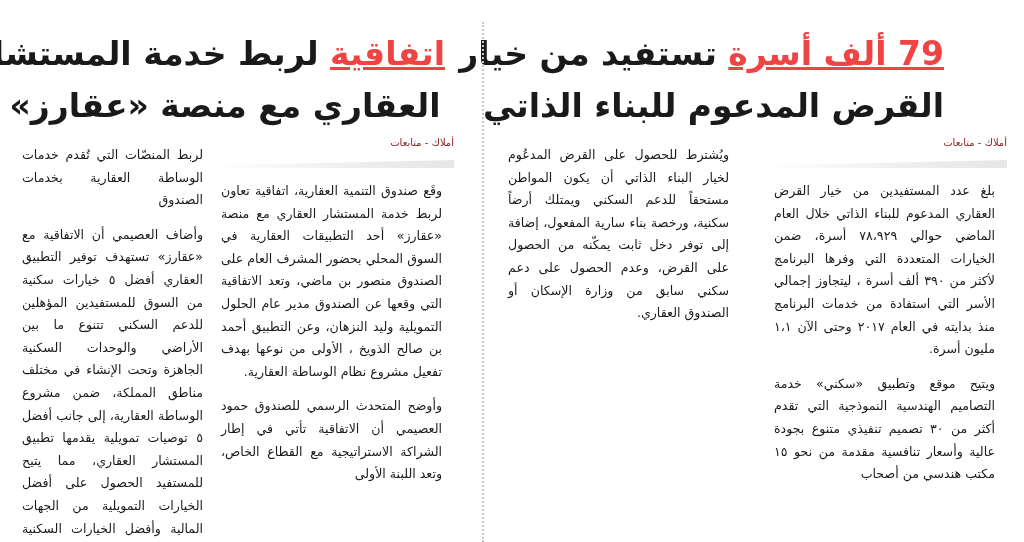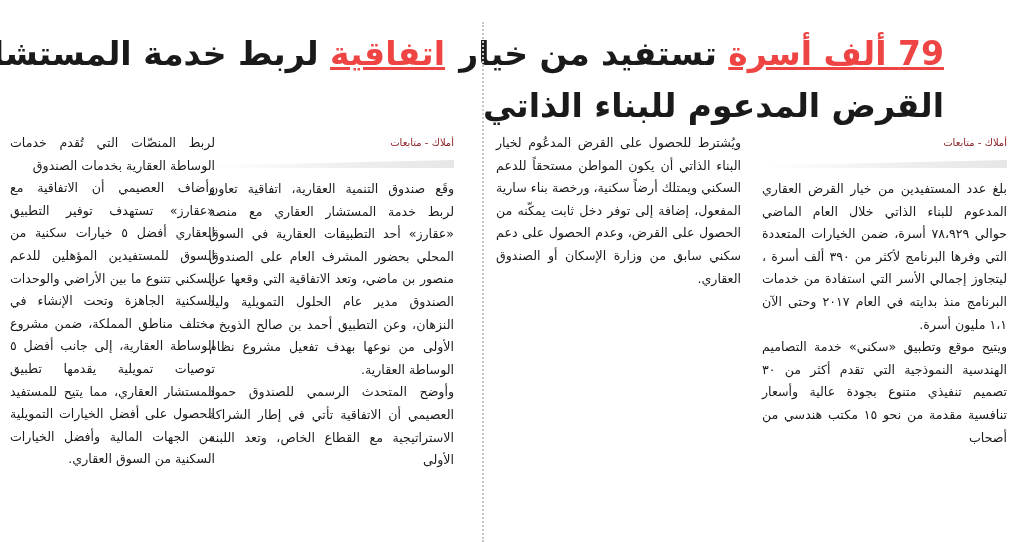--- a/index.html
+++ b/index.html
@@ -21,21 +21,21 @@
   }
   .article.right .headline { right: 80px; width: 460px; }
   .article.left .headline { right: 35px; width: 440px; }
   .headline .gray { color: #ef4444; text-decoration: underline; }
   .headline .dark { color: #1a1a1a; }
   .headline .line { display: block; }
   .col {
     position: absolute; top: 128px; width: 245px; direction: rtl; text-align: justify;
     font-size: 12.6px; line-height: 22.6px; font-family: "DejaVu Sans", sans-serif;
   }
-  .col p { margin: 0; }
+  .col p { margin: 12px; }
   .kicker {
     color: #8b1a1f; font-size: 10px; line-height: 30px; text-align: right; margin-bottom: 2px;
     font-family: "DejaVu Sans", sans-serif;
   }
   .kicker-bar {
     height: 8px; margin-bottom: 10px;
     background: linear-gradient(to left, #e6e6e6 0%, #eeeeee 40%, #ffffff 100%);
     clip-path: polygon(0 70%, 100% 0, 100% 100%, 0 100%);
   }
   .r-col1 { right: 17px; }
@@ -69,20 +69,21 @@
 </div>
 
 <div class="divider"></div>
 
 <div class="article left">
   <h1 class="headline">
     <span class="line">
       <span class="gray">اتفاقية</span>
       <span class="dark">لربط خدمة المستشار</span>
     </span>
+    <span class="line dark">العقاري مع منصة «عقارز»</span>
   </h1>
 
   <div class="col l-col1">
     <div class="kicker">أملاك - متابعات</div>
     <div class="kicker-bar"></div>
     <p>وقَع صندوق التنمية العقارية، اتفاقية تعاون لربط خدمة المستشار العقاري مع منصة «عقارز» أحد التطبيقات العقارية في السوق المحلي بحضور المشرف العام على الصندوق منصور بن ماضي، وتعد الاتفاقية التي وقعها عن الصندوق مدير عام الحلول التمويلية وليد النزهان، وعن التطبيق أحمد بن صالح الذويخ ، الأولى من نوعها بهدف تفعيل مشروع نظام الوساطة العقارية.</p>
     <p>وأوضح المتحدث الرسمي للصندوق حمود العصيمي أن الاتفاقية تأتي في إطار الشراكة الاستراتيجية مع القطاع الخاص، وتعد اللبنة الأولى</p>
   </div>
 
   <div class="col l-col2" style="right:265px; width:205px;">

